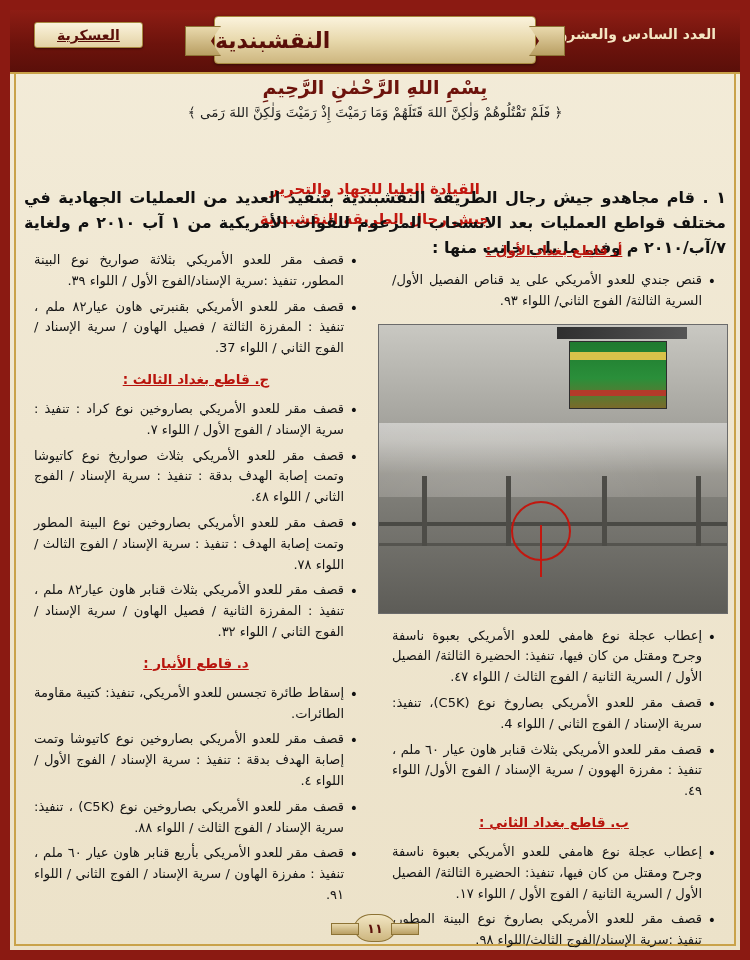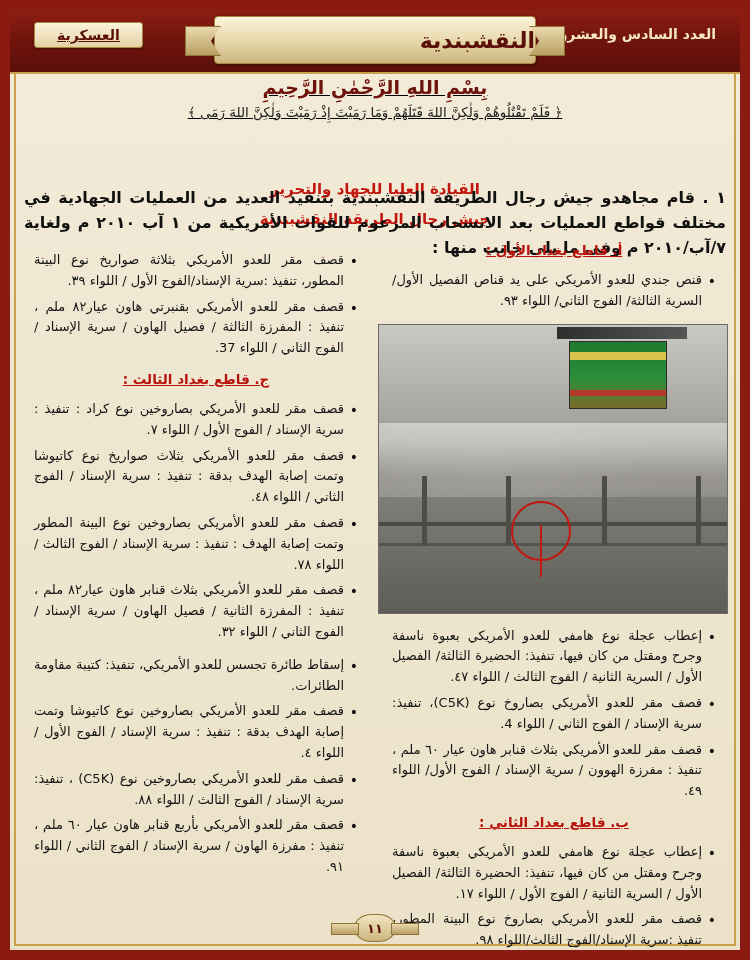--- a/index.html
+++ b/index.html
@@ -35,21 +35,21 @@
     color:#f4e6c3;font-size:14px;font-weight:bold;
     direction:rtl;
   }
   .banner .ribbon{
     position:absolute;top:6px;left:50%;transform:translateX(-50%);
     width:320px;height:46px;
     background:linear-gradient(180deg,#fbf3dd 0%,#e8d9ad 50%,#cdb67f 100%);
     border:1px solid #a8893f;
     border-radius:4px;
     box-shadow:0 1px 3px rgba(0,0,0,.45);
-    display:flex;align-items:center;justify-content:flex-start;
+    display:flex;align-items:center;justify-content:flex-end;
   }
   .banner .ribbon span{
     color:#5a0f09;font-size:22px;font-weight:bold;
   }
   .banner .ribbon::before,.banner .ribbon::after{
     content:"";position:absolute;top:9px;width:34px;height:28px;
     background:linear-gradient(180deg,#e9d9ad,#b99f63);
     border:1px solid #8d7335;
   }
   .banner .ribbon::before{right:-30px;clip-path:polygon(0 0,100% 0,100% 100%,0 100%,28% 50%);}
@@ -59,21 +59,20 @@
     background:linear-gradient(180deg,#fbf3dd 0%,#e3d2a4 100%);
     border:1px solid #a8893f;border-radius:3px;
     padding:4px 22px;color:#5a0f09;font-size:14px;font-weight:bold;
     box-shadow:0 1px 2px rgba(0,0,0,.4);
   }
   .banner .tab.left{left:24px;text-decoration:underline;}
   
   .bism{
     position:absolute;top:66px;left:0;right:0;
     text-align:center;
-    text-decoration:underline;
   }
   .bism .basmala{
     color:#6d130c;font-size:19px;font-weight:bold;letter-spacing:1px;
   }
   .bism .aya{
     margin-top:6px;color:#1d1d1d;font-size:13.5px;
     direction:rtl;
   }
   .titles{
     position:absolute;top:126px;left:0;right:0;text-align:center;
@@ -250,20 +249,21 @@
       </ul>
 
       <div class="sec-head">ج. قاطع بغداد الثالث :</div>
       <ul class="items">
         <li>قصف مقر للعدو الأمريكي بصاروخين نوع كراد : تنفيذ : سرية الإسناد / الفوج الأول / اللواء ٧.</li>
         <li>قصف مقر للعدو الأمريكي بثلاث صواريخ نوع كاتيوشا وتمت إصابة الهدف بدقة : تنفيذ : سرية الإسناد / الفوج الثاني / اللواء ٤٨.</li>
         <li>قصف مقر للعدو الأمريكي بصاروخين نوع البينة المطور وتمت إصابة الهدف : تنفيذ : سرية الإسناد / الفوج الثالث / اللواء ٧٨.</li>
         <li>قصف مقر للعدو الأمريكي بثلاث قنابر هاون عيار٨٢ ملم ، تنفيذ : المفرزة الثانية / فصيل الهاون / سرية الإسناد / الفوج الثاني / اللواء ٣٢.</li>
       </ul>
 
+      <div class="sec-head">د. قاطع الأنبار :</div>
       <ul class="items">
         <li>إسقاط طائرة تجسس للعدو الأمريكي، تنفيذ: كتيبة مقاومة الطائرات.</li>
         <li>قصف مقر للعدو الأمريكي بصاروخين نوع كاتيوشا وتمت إصابة الهدف بدقة : تنفيذ : سرية الإسناد / الفوج الأول / اللواء ٤.</li>
         <li>قصف مقر للعدو الأمريكي بصاروخين نوع (C5K) ، تنفيذ: سرية الإسناد / الفوج الثالث / اللواء ٨٨.</li>
         <li>قصف مقر للعدو الأمريكي بأربع قنابر هاون عيار ٦٠ ملم ، تنفيذ : مفرزة الهاون / سرية الإسناد / الفوج الثاني / اللواء ٩١.</li>
       </ul>
 
     </div>
   </div>
 

